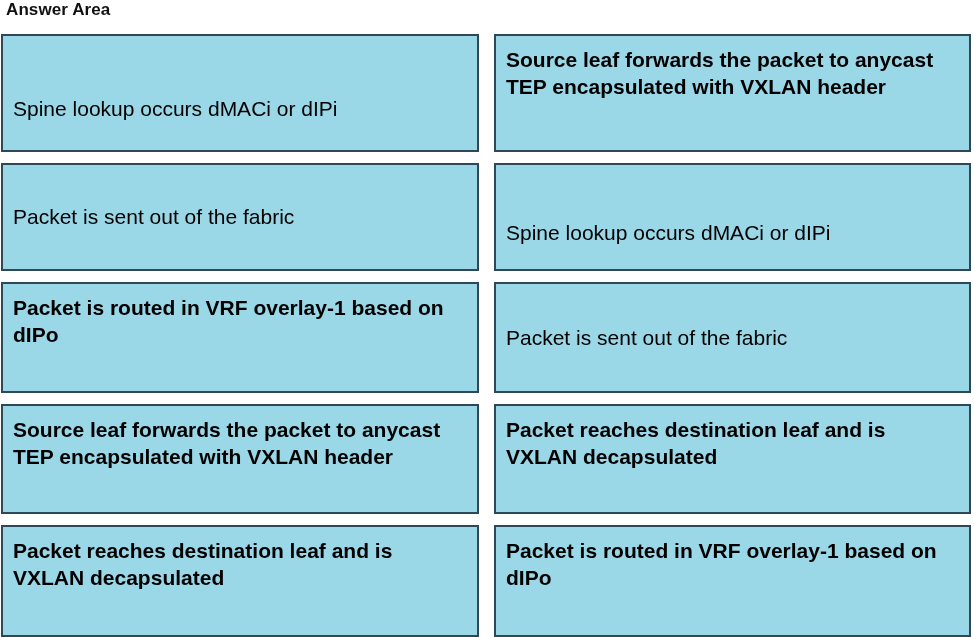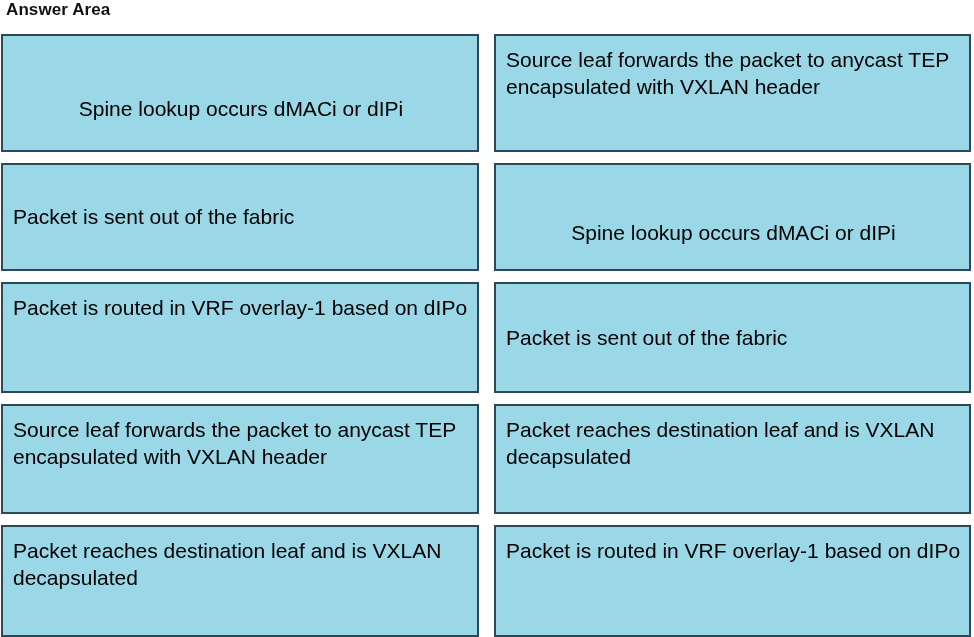--- a/index.html
+++ b/index.html
@@ -70,27 +70,28 @@
     display: block;
     padding: 0 8px 0 10px;
   }
   
   .answer-box.multiline {
     justify-content: flex-start;
     padding-top: 10px;
   }
   .answer-box.multiline .box-text {
     text-align: left;
+    font-weight: bold;
   }
   
   .answer-box.single.center .box-text {
     text-align: left;
   }
   .answer-box.single.left .box-text {
-    text-align: center;
+    text-align: left;
     margin-top: 32px;
   }
   
   .h-row-1 { height: 118px; }
   .h-row-2 { height: 109px; }
   .h-row-3 { height: 111px; }
   .h-row-4 { height: 111px; }
   .h-row-5 { height: 112px; }
 </style>
 </head>

